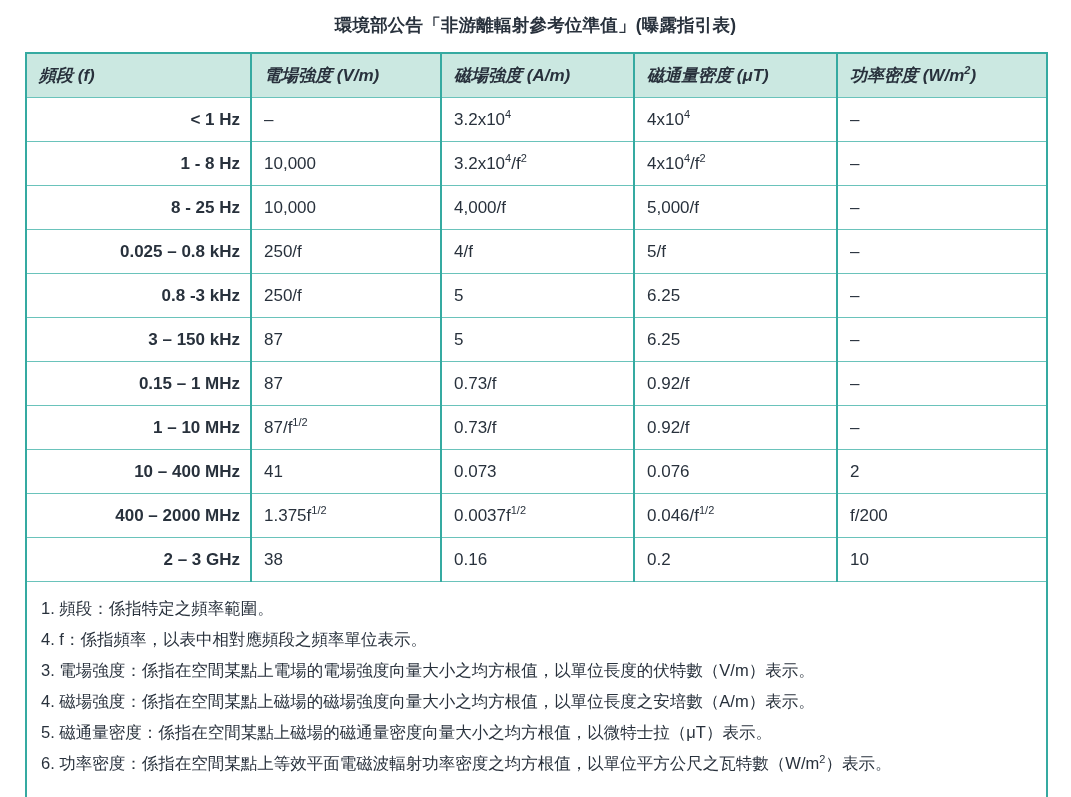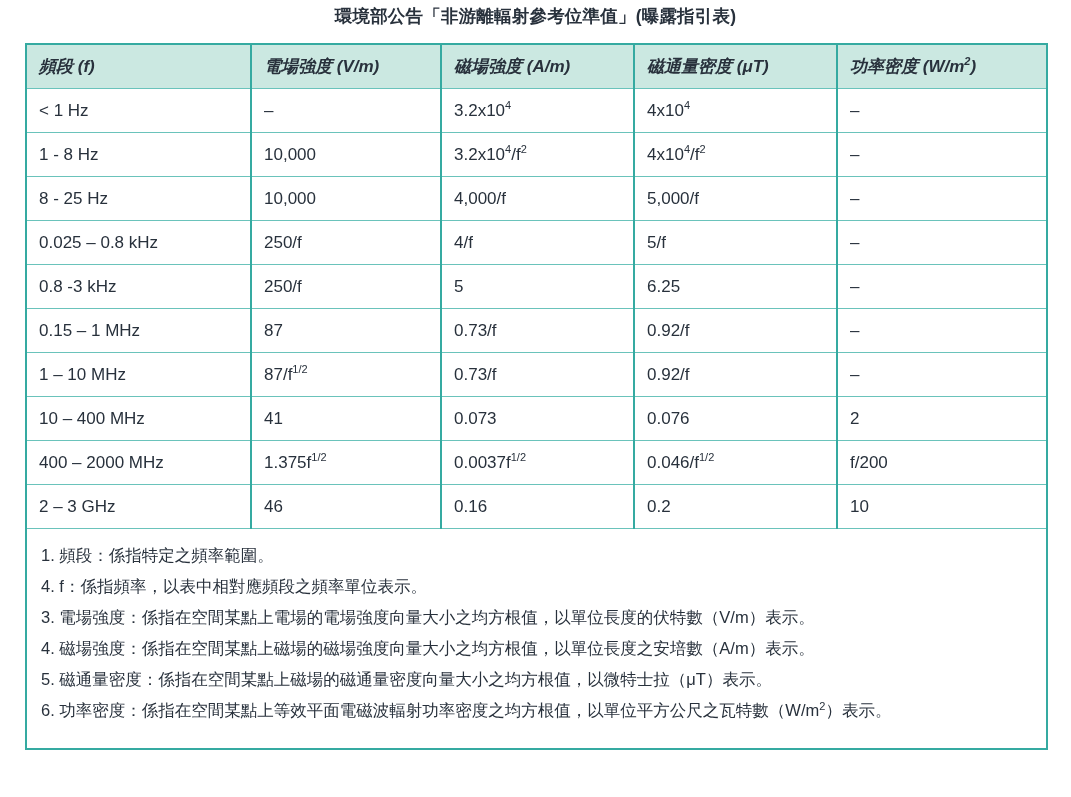--- a/index.html
+++ b/index.html
@@ -4,21 +4,21 @@
 <style>
   html,body{margin:0;padding:0;}
   body{
     width:1071px;height:797px;background:#ffffff;
     font-family:"Liberation Sans","DejaVu Sans",sans-serif;
     color:#28313c;
     -webkit-font-smoothing:antialiased;
   }
   .title{
     text-align:center;
-    padding-top:4px;
+    padding-top:13px;
     font-size:17.5px;
     font-weight:600;
     letter-spacing:.2px;
   }
   table.limits{
     border-collapse:collapse;
     table-layout:fixed;
     width:1021px;
     margin:15px 0 0 25px;
     border:2px solid #35aaa1;
@@ -34,21 +34,21 @@
     text-align:left;
     vertical-align:middle;
     overflow:hidden;
     white-space:nowrap;
   }
   table.limits th{
     background:#cbe8e1;
     font-weight:700;
     font-style:italic;
   }
-  table.limits td.freq{font-weight:400;}
+  table.limits td.freq{font-weight:700;text-align:right;}
   table.limits td.notes-cell{
     height:auto;
     padding:11px 16px 22px 14px;
     white-space:normal;
     font-size:16.5px;
     line-height:31px;
     font-weight:400;
   }
   sup{
     font-size:11px;
@@ -108,20 +108,27 @@
       <td>–</td>
     </tr>
     <tr>
       <td class="freq">0.8 -3 kHz</td>
       <td>250/f</td>
       <td>5</td>
       <td>6.25</td>
       <td>–</td>
     </tr>
     <tr>
+      <td class="freq">3 – 150 kHz</td>
+      <td>87</td>
+      <td>5</td>
+      <td>6.25</td>
+      <td>–</td>
+    </tr>
+    <tr>
       <td class="freq">0.15 – 1 MHz</td>
       <td>87</td>
       <td>0.73/f</td>
       <td>0.92/f</td>
       <td>–</td>
     </tr>
     <tr>
       <td class="freq">1 – 10 MHz</td>
       <td>87/f<sup>1/2</sup></td>
       <td>0.73/f</td>
@@ -137,21 +144,21 @@
     </tr>
     <tr>
       <td class="freq">400 – 2000 MHz</td>
       <td>1.375f<sup>1/2</sup></td>
       <td>0.0037f<sup>1/2</sup></td>
       <td>0.046/f<sup>1/2</sup></td>
       <td>f/200</td>
     </tr>
     <tr>
       <td class="freq">2 – 3 GHz</td>
-      <td>46</td>
+      <td>38</td>
       <td>0.16</td>
       <td>0.2</td>
       <td>10</td>
     </tr>
     <tr>
       <td class="notes-cell" colspan="5">
         <div>1. 頻段：係指特定之頻率範圍。</div>
         <div>4. f：係指頻率，以表中相對應頻段之頻率單位表示。</div>
         <div>3. 電場強度：係指在空間某點上電場的電場強度向量大小之均方根值，以單位長度的伏特數（V/m）表示。</div>
         <div>4. 磁場強度：係指在空間某點上磁場的磁場強度向量大小之均方根值，以單位長度之安培數（A/m）表示。</div>

